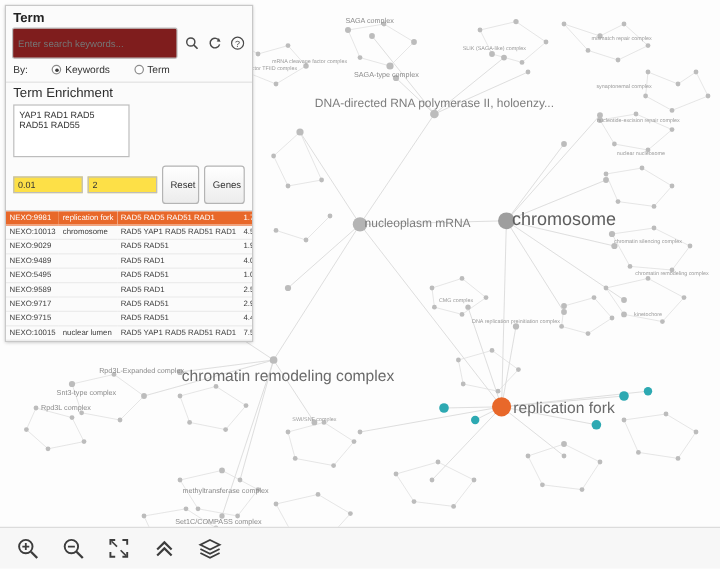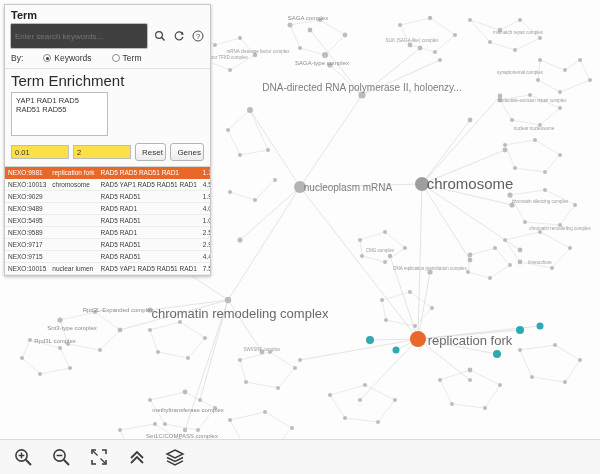--- a/index.html
+++ b/index.html
@@ -64,21 +64,21 @@
   .search-row {
     display: flex;
     align-items: center;
     padding: 0 5px 4px 5px;
     gap: 4px;
   }
   .search-input {
     flex: 1;
     height: 15px;
     border: 1px solid #bdbdbd;
-    background: #404040;
+    background: #7f1d1d;
     font-size: 8px;
     color: #999;
     padding: 12px 4px;
     box-sizing: border-box;
     border-radius: 2px;
   }
   .icon-btn {
     width: 15px; height: 15px;
     display: flex; align-items: center; justify-content: center;
     color: #4a4a4a;
@@ -115,21 +115,21 @@
     content: "";
     position: absolute;
     left: 1.5px; top: 1.5px;
     width: 3px; height: 3px;
     border-radius: 50%;
     background: #3b3b3b;
   }
 
   .section-head {
     padding: 3px 6px 3px 6px;
-    font-size: 15px;
+    font-size: 11px;
     color: #2b2b2b;
     border-top: 1px solid #e2e2e2;
   }
   .term-box {
     margin: 0 6px;
     height: 44px;
     border: 1px solid #bdbdbd;
     background: #fff;
     font-size: 7.5px;
     color: #333;
@@ -151,21 +151,21 @@
     background: #fde047;
     font-size: 7.5px;
     padding: 0 3px;
     box-sizing: border-box;
     color: #333;
     font-family: "Liberation Sans", sans-serif;
   }
   .p-thresh { width: 58px; }
   .p-count { width: 58px; }
   .btn {
-    height: 18px;
+    height: 32px;
     min-width: 30px;
     font-size: 8px;
     border: 1px solid #b4b4b4;
     border-radius: 3px;
     background: linear-gradient(#ffffff,#ececec);
     color: #333;
     padding: 0 6px;
     cursor: pointer;
     font-family: "Liberation Sans", sans-serif;
   }

